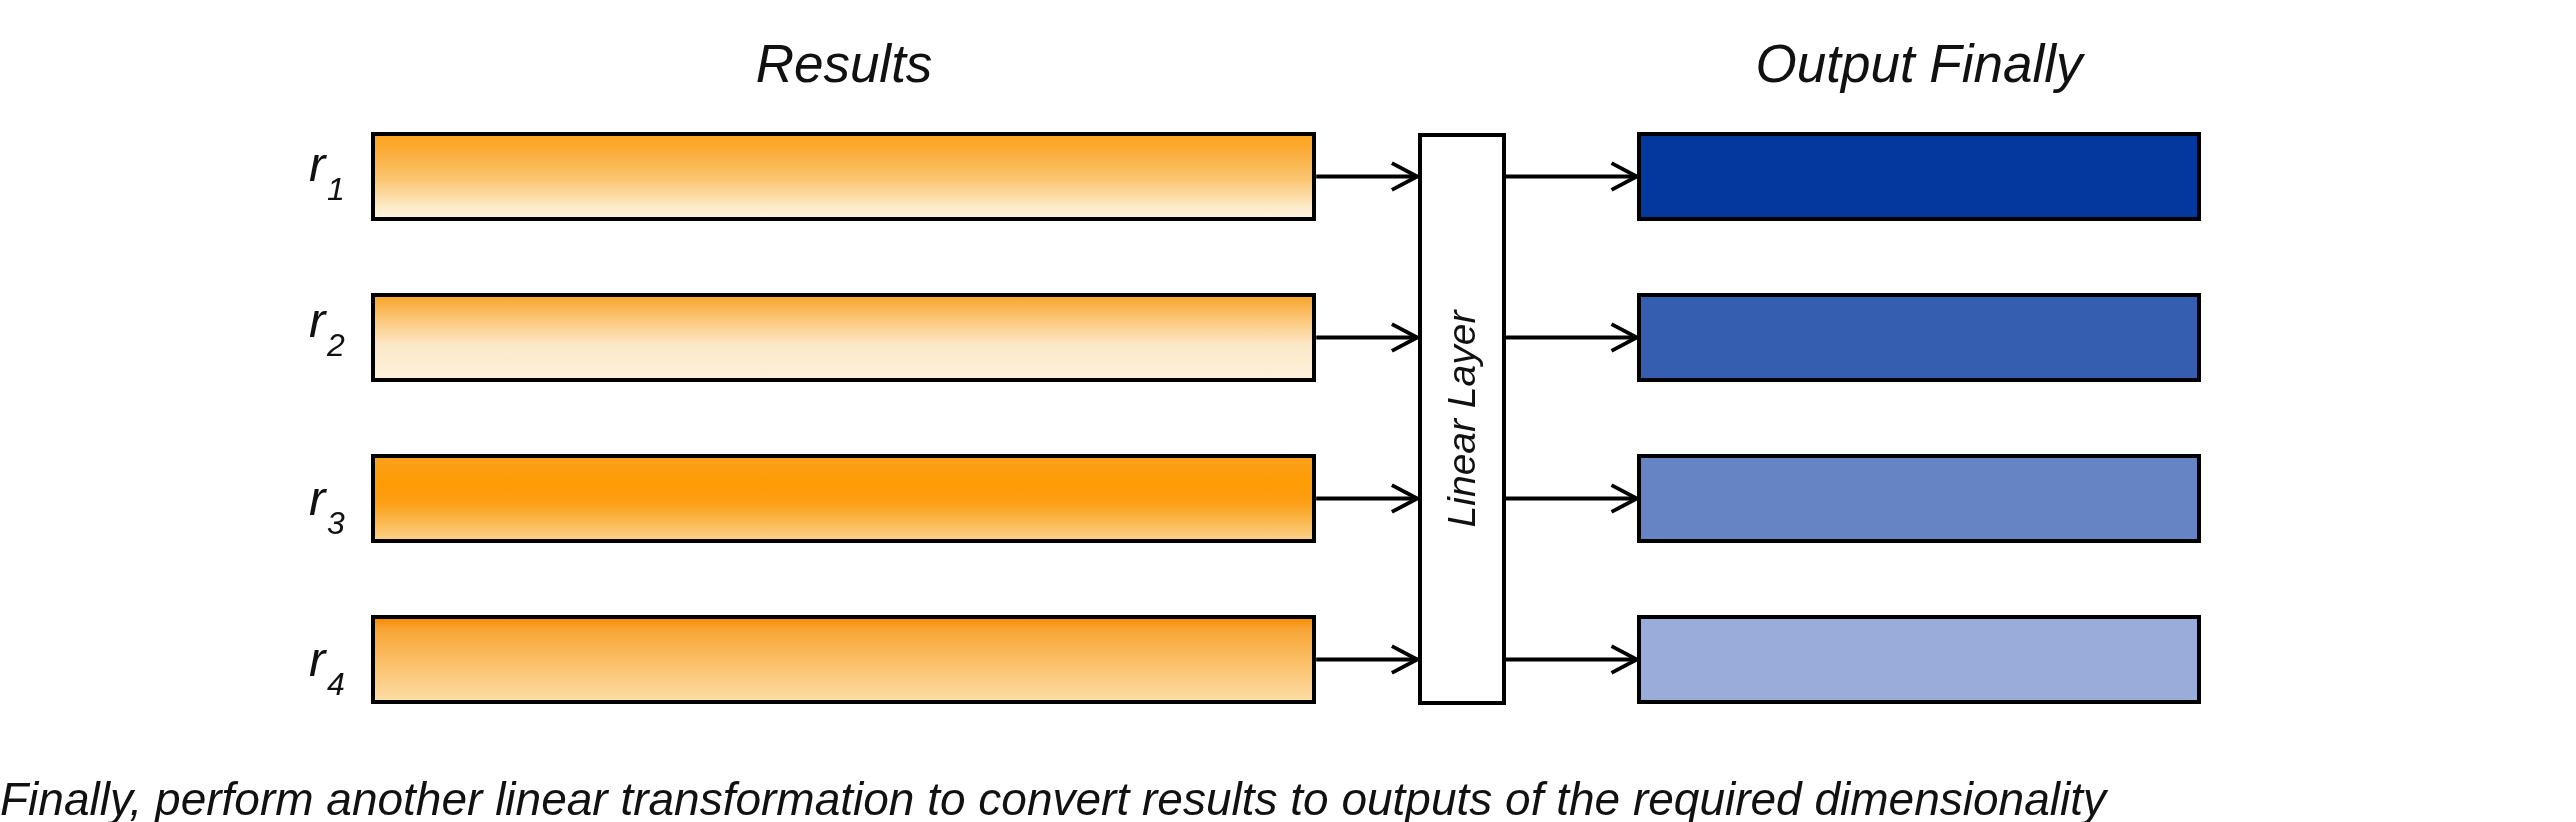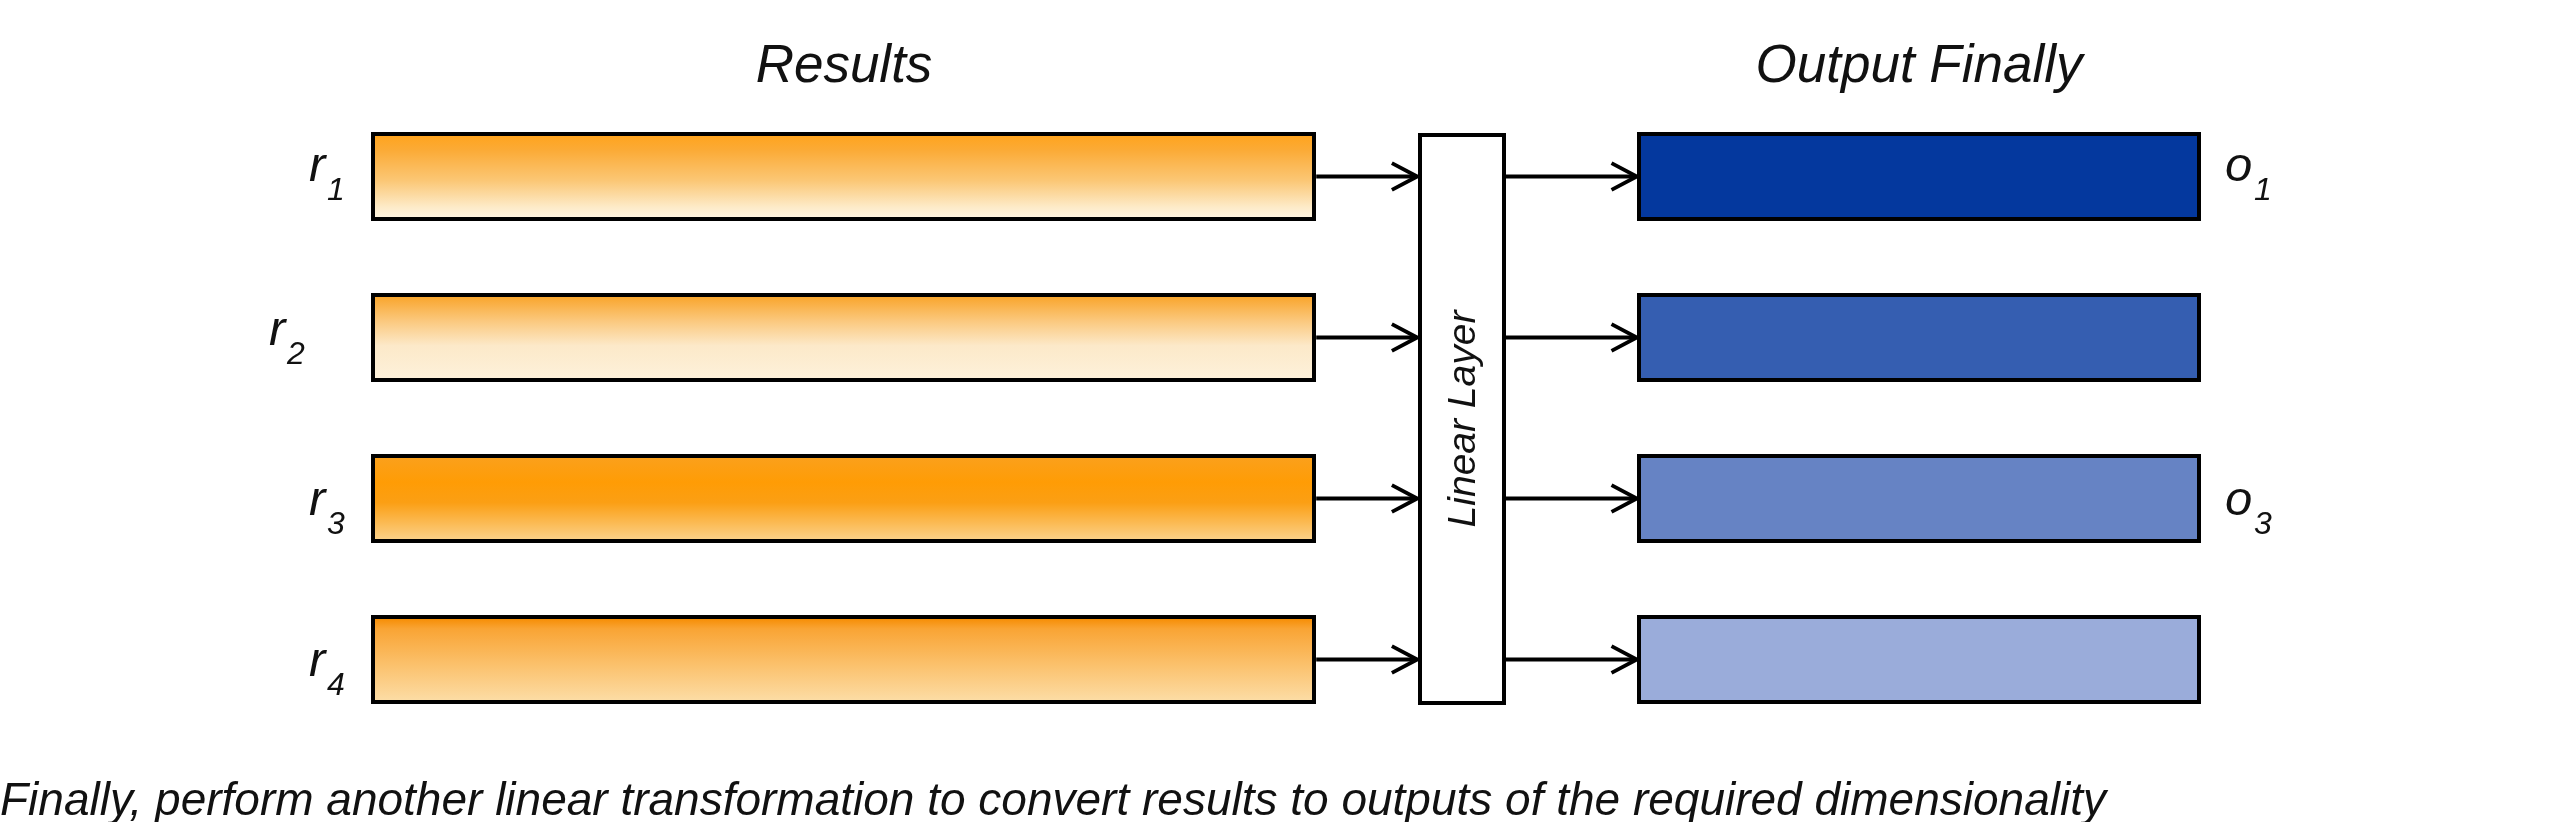--- a/index.html
+++ b/index.html
@@ -88,21 +88,21 @@
     color: #111;
     white-space: nowrap;
   }
 
   
   .row1 .bar, .bar.y1 { top: 104px; }
   .bar.y2 { top: 265px; }
   .bar.y3 { top: 426px; }
   .bar.y4 { top: 587px; }
   .label-y1 { top: 105px; }
-  .label-y2 { top: 269px; text-align: center; }
+  .label-y2 { top: 261px; }
   .label-y3 { top: 439px; }
   .label-y4 { top: 600px; }
   .arrow-y1 { top: 130px; }
   .arrow-y2 { top: 291px; }
   .arrow-y3 { top: 452px; }
   .arrow-y4 { top: 613px; }
   .arrow.in  { left: 1316px; }
   .arrow.out { left: 1505px; }
 </style>
 </head>
@@ -117,21 +117,20 @@
   <div class="bar input-bar y1" style="background: linear-gradient(rgb(255, 164, 31) 0%, rgb(251, 171, 55) 18%, rgb(251, 199, 117) 55%, rgb(253, 235, 201) 88%, rgb(254, 243, 222) 100%);"></div>
   <svg class="arrow in arrow-y1" viewBox="0 0 122 44">
       <line x1="0" y1="22" x2="118" y2="22" stroke="#000" stroke-width="4.5"></line>
       <polyline points="90,6 120,22 90,38" fill="none" stroke="#000" stroke-width="4.5"></polyline>
     </svg>
   <svg class="arrow out arrow-y1" viewBox="0 0 158 44">
       <line x1="0" y1="22" x2="154" y2="22" stroke="#000" stroke-width="4.5"></line>
       <polyline points="126,6 156,22 126,38" fill="none" stroke="#000" stroke-width="4.5"></polyline>
     </svg>
   <div class="bar output-bar y1" style="background: rgb(4, 56, 158);"></div>
-  <div class="row-label o-label label-y1"><span>o</span><sub>1</sub></div>
 
   <div class="row-label r-label label-y2"><span>r</span><sub>2</sub></div>
   <div class="bar input-bar y2" style="background: linear-gradient(rgb(249, 166, 46) 0%, rgb(251, 201, 127) 30%, rgb(252, 233, 201) 60%, rgb(253, 241, 218) 100%);"></div>
   <svg class="arrow in arrow-y2" viewBox="0 0 122 44">
       <line x1="0" y1="22" x2="118" y2="22" stroke="#000" stroke-width="4.5"></line>
       <polyline points="90,6 120,22 90,38" fill="none" stroke="#000" stroke-width="4.5"></polyline>
     </svg>
   <svg class="arrow out arrow-y2" viewBox="0 0 158 44">
       <line x1="0" y1="22" x2="154" y2="22" stroke="#000" stroke-width="4.5"></line>
       <polyline points="126,6 156,22 126,38" fill="none" stroke="#000" stroke-width="4.5"></polyline>
@@ -142,21 +141,20 @@
   <div class="bar input-bar y3" style="background: linear-gradient(rgb(251, 160, 27) 0%, rgb(255, 156, 5) 30%, rgb(251, 159, 20) 55%, rgb(251, 208, 134) 100%);"></div>
   <svg class="arrow in arrow-y3" viewBox="0 0 122 44">
       <line x1="0" y1="22" x2="118" y2="22" stroke="#000" stroke-width="4.5"></line>
       <polyline points="90,6 120,22 90,38" fill="none" stroke="#000" stroke-width="4.5"></polyline>
     </svg>
   <svg class="arrow out arrow-y3" viewBox="0 0 158 44">
       <line x1="0" y1="22" x2="154" y2="22" stroke="#000" stroke-width="4.5"></line>
       <polyline points="126,6 156,22 126,38" fill="none" stroke="#000" stroke-width="4.5"></polyline>
     </svg>
   <div class="bar output-bar y3" style="background: rgb(102, 131, 196);"></div>
-  <div class="row-label o-label label-y3"><span>o</span><sub>3</sub></div>
 
   <div class="row-label r-label label-y4"><span>r</span><sub>4</sub></div>
   <div class="bar input-bar y4" style="background: linear-gradient(rgb(246, 142, 6) 0%, rgb(249, 164, 52) 12%, rgb(251, 192, 106) 55%, rgb(252, 220, 164) 100%);"></div>
   <svg class="arrow in arrow-y4" viewBox="0 0 122 44">
       <line x1="0" y1="22" x2="118" y2="22" stroke="#000" stroke-width="4.5"></line>
       <polyline points="90,6 120,22 90,38" fill="none" stroke="#000" stroke-width="4.5"></polyline>
     </svg>
   <svg class="arrow out arrow-y4" viewBox="0 0 158 44">
       <line x1="0" y1="22" x2="154" y2="22" stroke="#000" stroke-width="4.5"></line>
       <polyline points="126,6 156,22 126,38" fill="none" stroke="#000" stroke-width="4.5"></polyline>

